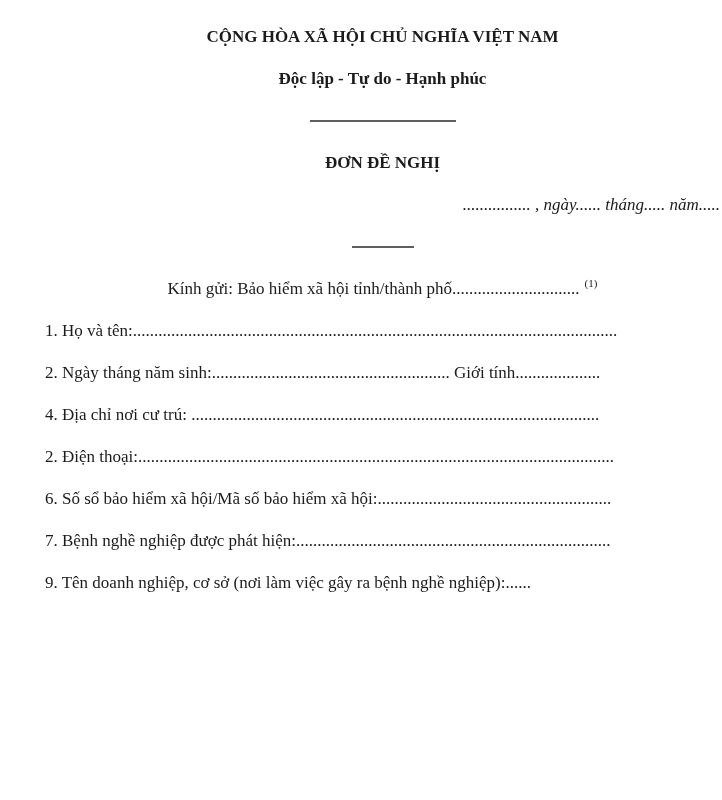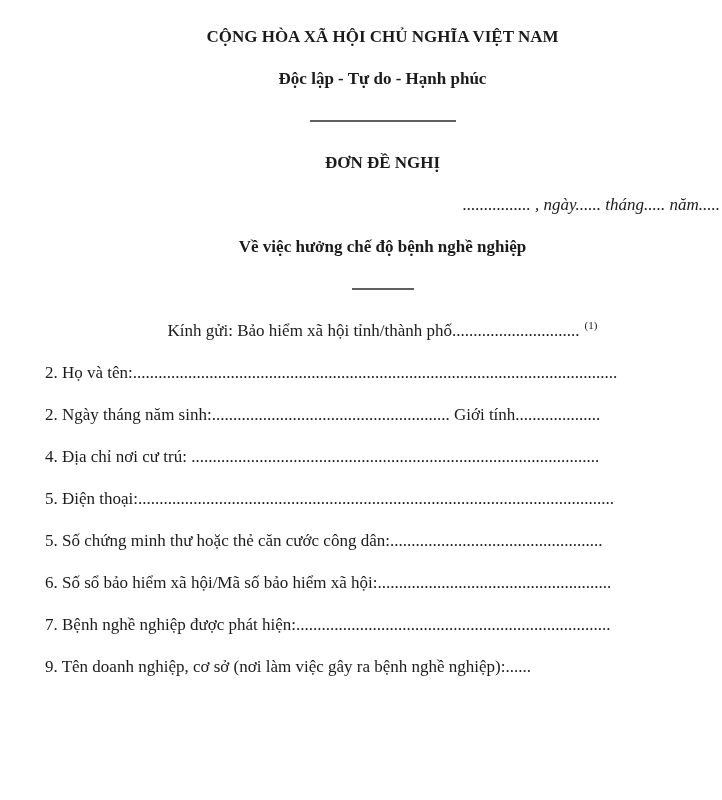--- a/index.html
+++ b/index.html
@@ -58,41 +58,39 @@
   <div class="line center bold">Độc lập - Tự do - Hạnh phúc</div>
 
   <div class="line center">
     <span class="rule rule-long"></span>
   </div>
 
   <div class="line center bold">ĐƠN ĐỀ NGHỊ</div>
 
   <div class="line right italic">................ , ngày...... tháng..... năm.....</div>
 
-  <div class="line center bold">Về việc hưởng chế độ bệnh nghề nghiệp</div>
 
   <div class="line center">
     <span class="rule rule-short"></span>
   </div>
 
   <div class="line center">
     <span>Kính gửi: Bảo hiểm xã hội tỉnh/thành phố..............................</span>
     <span class="footnote-sup">(1)</span>
   </div>
 
 
-  <div class="line field">2. Họ và tên:..................................................................................................................</div>
+  <div class="line field">1. Họ và tên:..................................................................................................................</div>
 
   <div class="line field">2. Ngày tháng năm sinh:........................................................ Giới tính....................</div>
 
   <div class="line field">4. Địa chỉ nơi cư trú: ................................................................................................</div>
 
-  <div class="line field">5. Điện thoại:................................................................................................................</div>
+  <div class="line field">2. Điện thoại:................................................................................................................</div>
 
-  <div class="line field">5. Số chứng minh thư hoặc thẻ căn cước công dân:..................................................</div>
 
 
   <div class="line field">6. Số sổ bảo hiểm xã hội/Mã số bảo hiểm xã hội:.......................................................</div>
 
   <div class="line field">7. Bệnh nghề nghiệp được phát hiện:..........................................................................</div>
 
 
   <div class="line field">9. Tên doanh nghiệp, cơ sở (nơi làm việc gây ra bệnh nghề nghiệp):......</div>
 
 </div>

